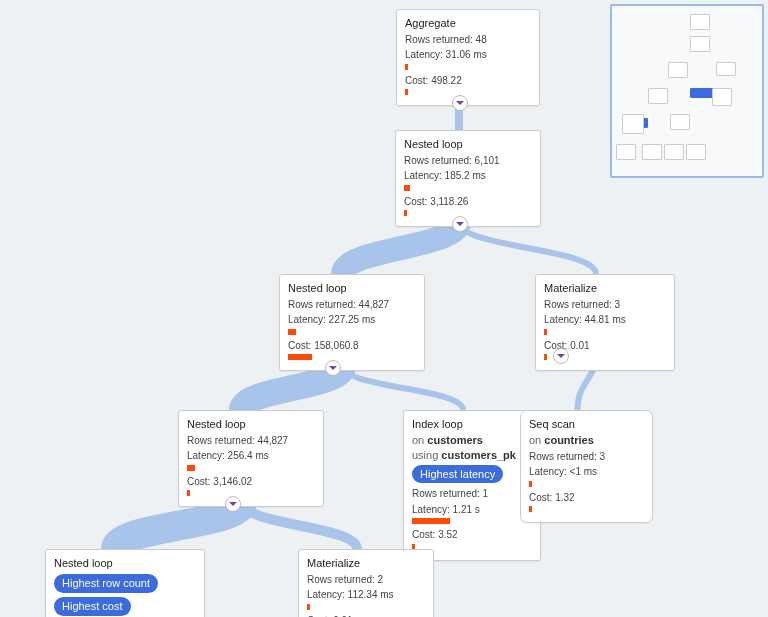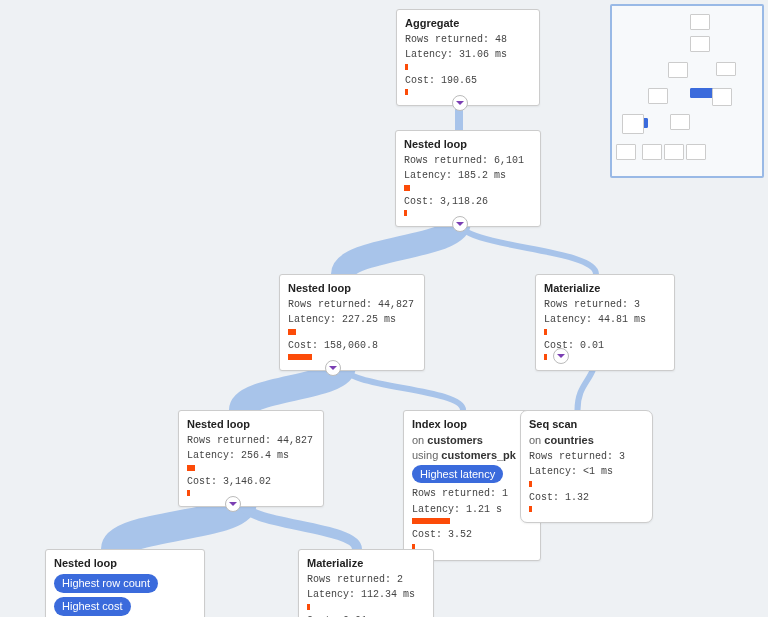--- a/index.html
+++ b/index.html
@@ -1,21 +1,21 @@
 <!DOCTYPE html>
 <html><head>
 <meta charset="utf-8">
 <style>
 html,body{margin:0;padding:0;width:768px;height:617px;overflow:hidden;font-family:Arial,Helvetica,sans-serif;background:#eef1f4;}
 svg{position:absolute;top:0;left:0;}
 .node{position:absolute;background:#fff;border:1px solid #ccc;border-radius:3px;padding:6px 8px;box-shadow:0 1px 2px rgba(0,0,0,0.06);font-size:10px;color:#444;line-height:1.35;}
-.node .title{font-weight:bold;font-size:11px;color:#222;margin-bottom:1px;}
+.node .title{font-weight:normal;font-size:11px;color:#222;margin-bottom:1px;}
 .node .sub{font-size:11px;color:#666;}
 .node .sub b{color:#333;font-weight:bold;}
-.node .kv{margin-top:2px;font-family:Liberation Mono, monospace;}
+.node .kv{margin-top:2px;}
 .bar{height:6px;background:#fc4b08;margin:2px 0 4px 0;}
 .badge{display:inline-block;background:#3b6bdc;color:#fff;border-radius:10px;font-size:11px;padding:2px 8px;margin:2px 0;}
 .conn-dot{position:absolute;width:14px;height:14px;border-radius:50%;background:#fff;border:1px solid #bbb;display:flex;align-items:center;justify-content:center;}
 .conn-dot svg{position:static;}
 .chev{fill:#7b3fb3;}
 #minimap{position:absolute;top:4px;right:4px;width:150px;height:170px;background:#f7f9fb;border:2px solid #99b9e6;border-radius:2px;}
 .mini-node{position:absolute;background:#fff;border:1px solid #ccc;border-radius:1px;}
 .mini-highlight{background:#3b6bdc;border-color:#3b6bdc;}
 </style>
 </head>
@@ -30,21 +30,21 @@
     <path d="M 596 352 C 596 381, 577.5 381, 577.5 410" stroke="#a8c4ea" stroke-width="6" fill="none" stroke-linecap="round"></path>
     <path d="M 242 502 C 242 525.5, 116 525.5, 116 549" stroke="#a8c4ea" stroke-width="30" fill="none" stroke-linecap="round"></path>
     <path d="M 242 502 C 242 525.5, 357 525.5, 357 549" stroke="#a8c4ea" stroke-width="10" fill="none" stroke-linecap="round"></path>
   </svg>
 
 <div class="node" id="n0" style="left: 396px; top: 9px; width: 126px;">
   <div class="title">Aggregate</div>
   <div class="kv"><span>Rows returned:</span> <span>48</span></div>
   <div class="kv"><span>Latency:</span> <span>31.06 ms</span></div>
   <div class="bar" style="width: 3px;"></div>
-  <div class="kv"><span>Cost:</span> <span>190.65</span></div>
+  <div class="kv"><span>Cost:</span> <span>498.22</span></div>
   <div class="bar" style="width: 3px;"></div>
 </div>
 
 <div class="node" id="n1" style="left: 395px; top: 130px; width: 128px;">
   <div class="title">Nested loop</div>
   <div class="kv"><span>Rows returned:</span> <span>6,101</span></div>
   <div class="kv"><span>Latency:</span> <span>185.2 ms</span></div>
   <div class="bar" style="width: 6px;"></div>
   <div class="kv"><span>Cost:</span> <span>3,118.26</span></div>
   <div class="bar" style="width: 3px;"></div>

